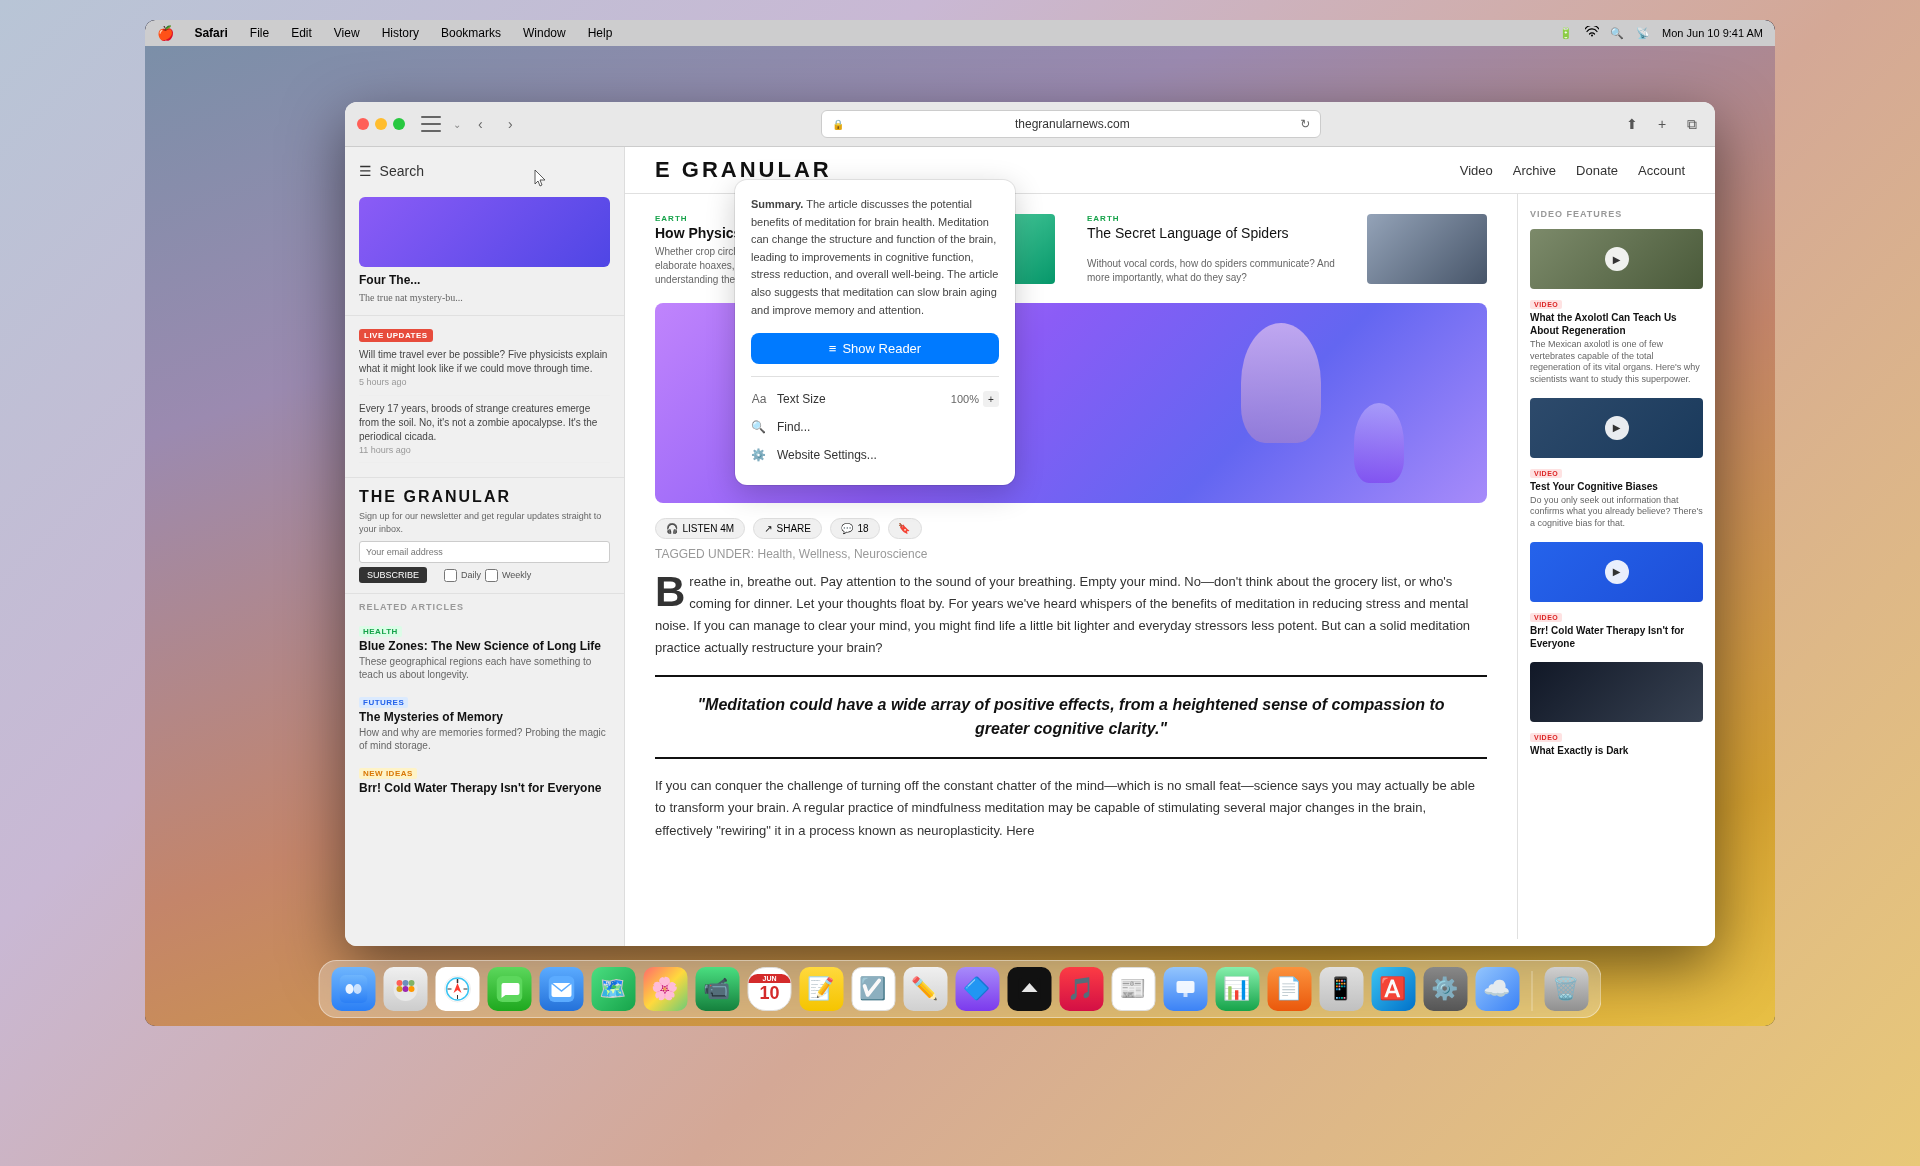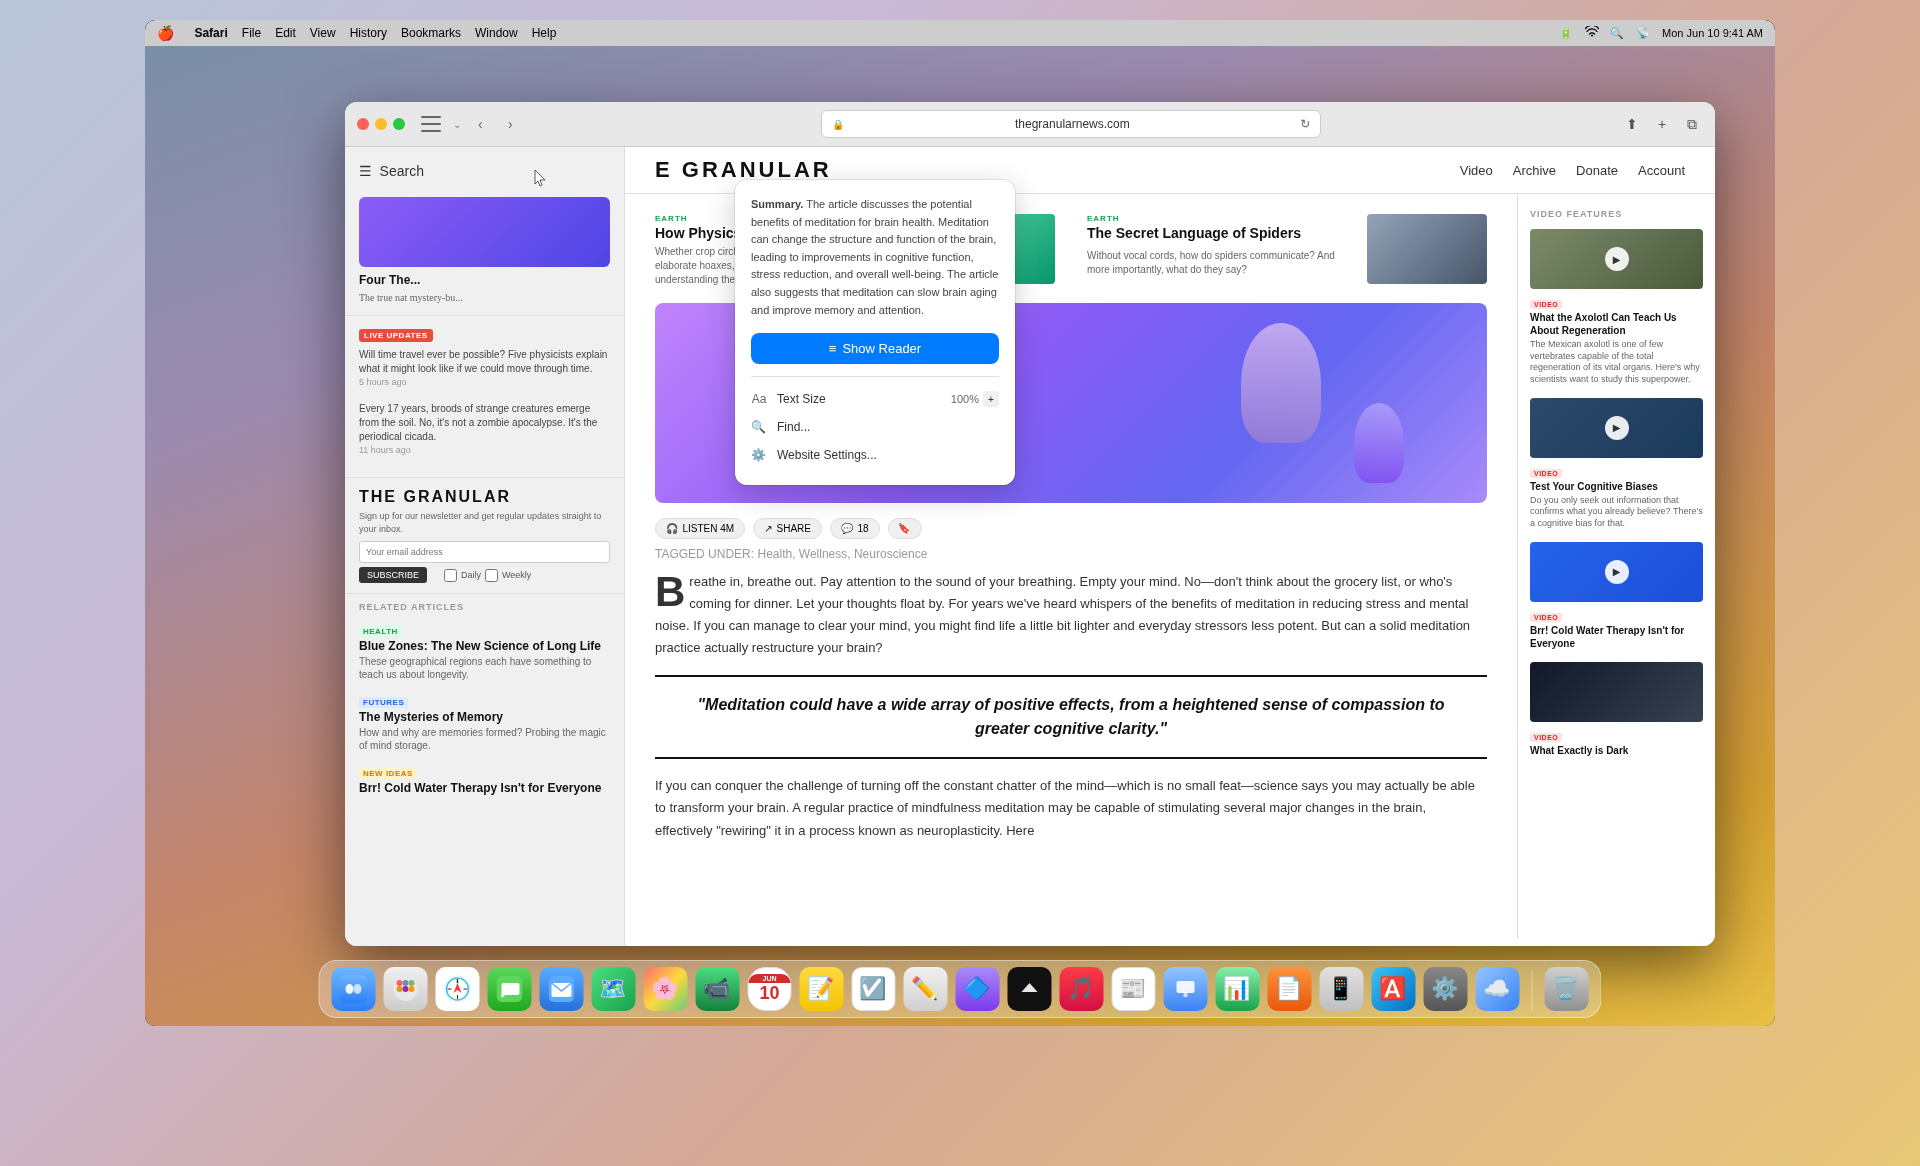--- a/index.html
+++ b/index.html
@@ -47,21 +47,21 @@
       color: #000;
       position: relative;
       z-index: 100;
     }
     .menubar-apple {
       font-size: 14px;
       margin-right: 4px;
     }
     .menubar-items {
       display: flex;
-      gap: 14px;
+      gap: 22px;
       align-items: center;
     }
     .menubar-right {
       margin-left: auto;
       display: flex;
       gap: 12px;
       align-items: center;
       font-size: 11px;
     }
     .menubar-item {
@@ -815,21 +815,21 @@
 
                 <div style="display:flex;gap:32px;margin-bottom:16px;">
                   <div style="flex:1;">
                     <div style="font-size:8px;font-weight:700;color:#16a34a;letter-spacing:1px;text-transform:uppercase;margin-bottom:2px;">EARTH</div>
                     <div style="font-size:14px;font-weight:700;color:#111;margin-bottom:4px;">How Physics Explains Crop Circles</div>
                     <div style="font-size:10px;color:#666;line-height:1.4;">Whether crop circles are evidence of alien life or elaborate hoaxes, physics might be the key to understanding them.</div>
                   </div>
                   <div style="width:120px;height:70px;background:linear-gradient(135deg,#6ee7b7,#059669);border-radius:4px;flex-shrink:0;"></div>
                   <div style="flex:1;">
                     <div style="font-size:8px;font-weight:700;color:#16a34a;letter-spacing:1px;text-transform:uppercase;margin-bottom:2px;">EARTH</div>
-                    <div style="font-size:14px;font-weight:700;color:#111;margin-bottom:8px;">The Secret Language of Spiders</div>
+                    <div style="font-size:14px;font-weight:400;color:#111;margin-bottom:16px;">The Secret Language of Spiders</div>
                     <div style="font-size:10px;color:#666;line-height:1.4;">Without vocal cords, how do spiders communicate? And more importantly, what do they say?</div>
                   </div>
                   <div style="width:120px;height:70px;background:linear-gradient(135deg,#94a3b8,#475569);border-radius:4px;flex-shrink:0;"></div>
                 </div>
 
                 <div class="article-hero">
                   <div class="hero-figure"></div>
                   <div style="position:absolute;left:15%;top:20%;width:60px;height:90px;background:linear-gradient(180deg,#e8d5f5,#a78bfa);border-radius:50% 50% 30% 30%;opacity:0.7;"></div>
                   <div style="position:absolute;right:10%;bottom:10%;width:50px;height:80px;background:linear-gradient(180deg,#c4b5fd,#7c3aed);border-radius:50% 50% 30% 30%;opacity:0.6;"></div>
                 </div>

